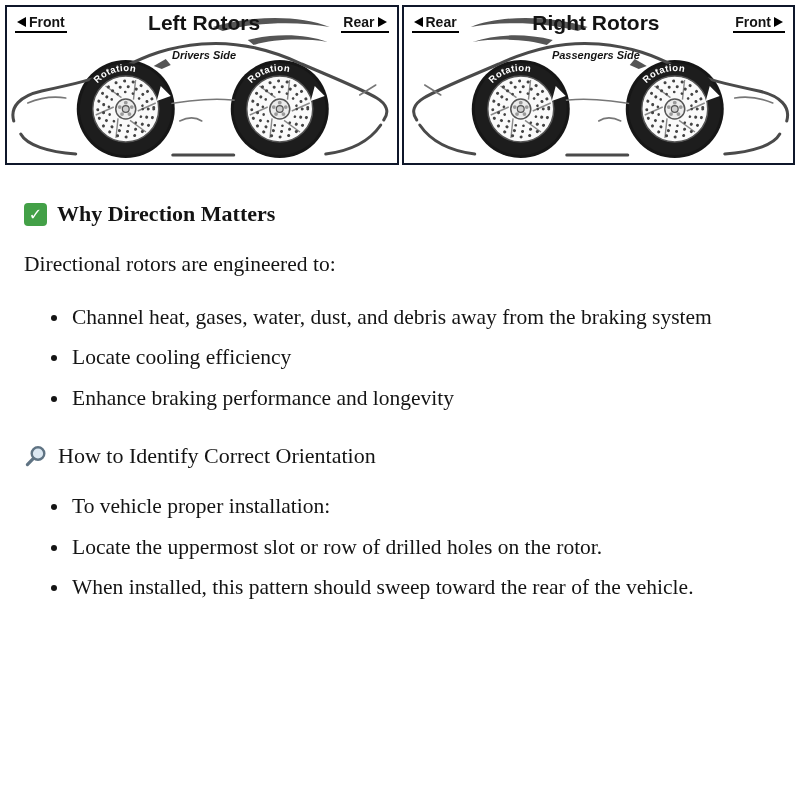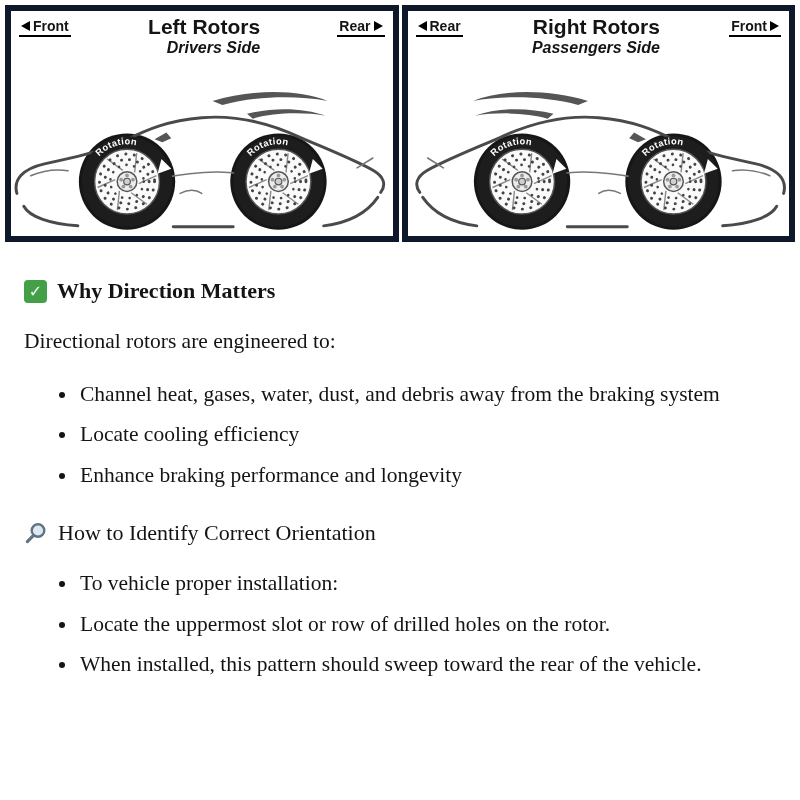--- a/index.html
+++ b/index.html
@@ -4,57 +4,57 @@
 <style>
   html,body{margin:0;padding:0;}
   body{
     width:800px;height:800px;background:#fff;color:#141414;
     font-family:"Liberation Serif", serif;overflow:hidden;
   }
 
   
   .diagram{display:flex;gap:3px;padding:5px 5px 0 5px;}
   .panel{
-    flex:1;height:237px;border:6px solid #0f172a;position:relative;
+    flex:1;height:160px;border:2px solid #0f172a;position:relative;
     background:#fff;box-sizing:border-box;overflow:hidden;
   }
   .panel-header{
     position:absolute;top:4px;left:8px;right:8px;
     display:flex;justify-content:space-between;align-items:flex-start;z-index:2;
   }
   .dir{
     display:inline-flex;align-items:center;gap:3px;
     font-family:"Liberation Sans",sans-serif;font-weight:bold;font-size:14px;
     border-bottom:2px solid #000;padding:0 2px 1px 2px;margin-top:3px;
   }
   .tri{width:0;height:0;border:5px solid transparent;display:inline-block;}
   .tri-left{border-right:9px solid #000;border-left:none;}
   .tri-right{border-left:9px solid #000;border-right:none;}
   .title-block{
-    display:flex;flex-direction:column;align-items:flex-end;
+    display:flex;flex-direction:column;align-items:center;
     font-family:"Liberation Sans",sans-serif;line-height:1.1;
   }
   .panel-title{font-weight:bold;font-size:21px;}
-  .panel-sub{font-weight:bold;font-style:italic;font-size:16px;margin-top:1px;}
+  .panel-sub{font-weight:bold;font-style:italic;font-size:11px;margin-top:15px;}
   .car-svg{position:absolute;left:0;bottom:2px;width:100%;height:152px;z-index:1;}
   .rot{font-family:"Liberation Sans",sans-serif;font-weight:bold;font-size:9.5px;fill:#fff;letter-spacing:.4px;}
   .rot-arrow{fill:#fff;}
 
   
   .content{padding:14px 52px 0 24px;font-size:21.5px;line-height:1.6;}
   .intro{margin:14px 0 22px 0;}
   .section-h{
     display:flex;align-items:center;gap:10px;
     font-size:22px;margin:22px 0 20px 0;line-height:1.2;
   }
   .section-h.bold{font-weight:bold;}
   .section-h.regular{font-weight:normal;margin-top:28px;}
   .lead{margin:0 0 18px 0;}
   ul{margin:0 0 20px 0;padding-left:42px;}
-  li{margin:0 0 6px 12px;padding-left:2px;font-family:Liberation Serif, serif;}
+  li{margin:0 0 6px 4px;padding-left:2px;font-family:Liberation Serif, serif;}
   .check-icon{
     width:23px;height:23px;border-radius:4px;background:#43A047;
     display:inline-flex;align-items:center;justify-content:center;flex:0 0 auto;
     color:#fff;font-size:16px;font-weight:bold;font-family:"DejaVu Sans",sans-serif;
   }
   .mag-icon{flex:0 0 auto;display:inline-block;}
 </style>
 </head>
 <body>
 

